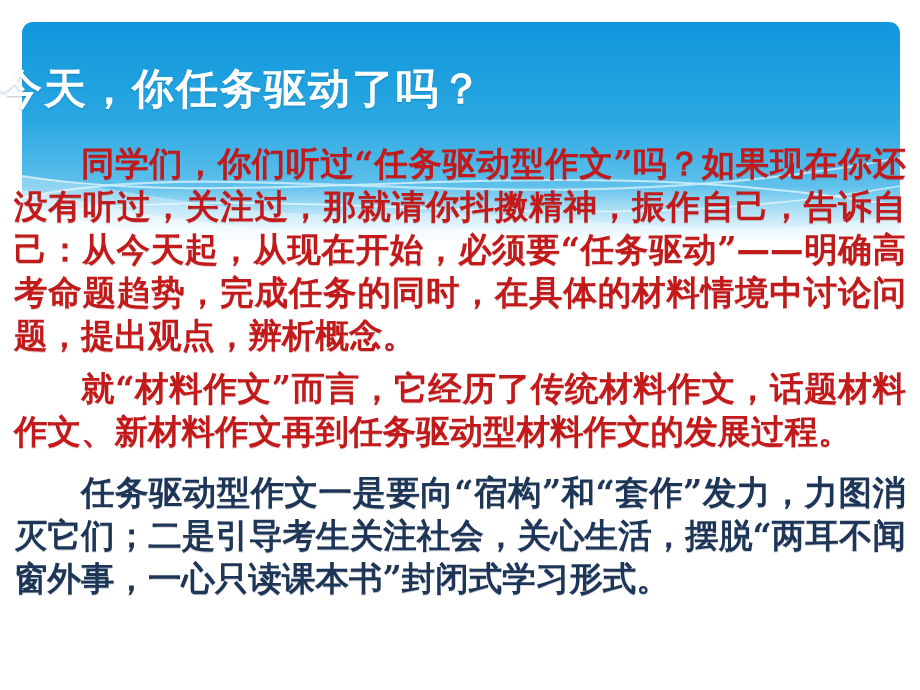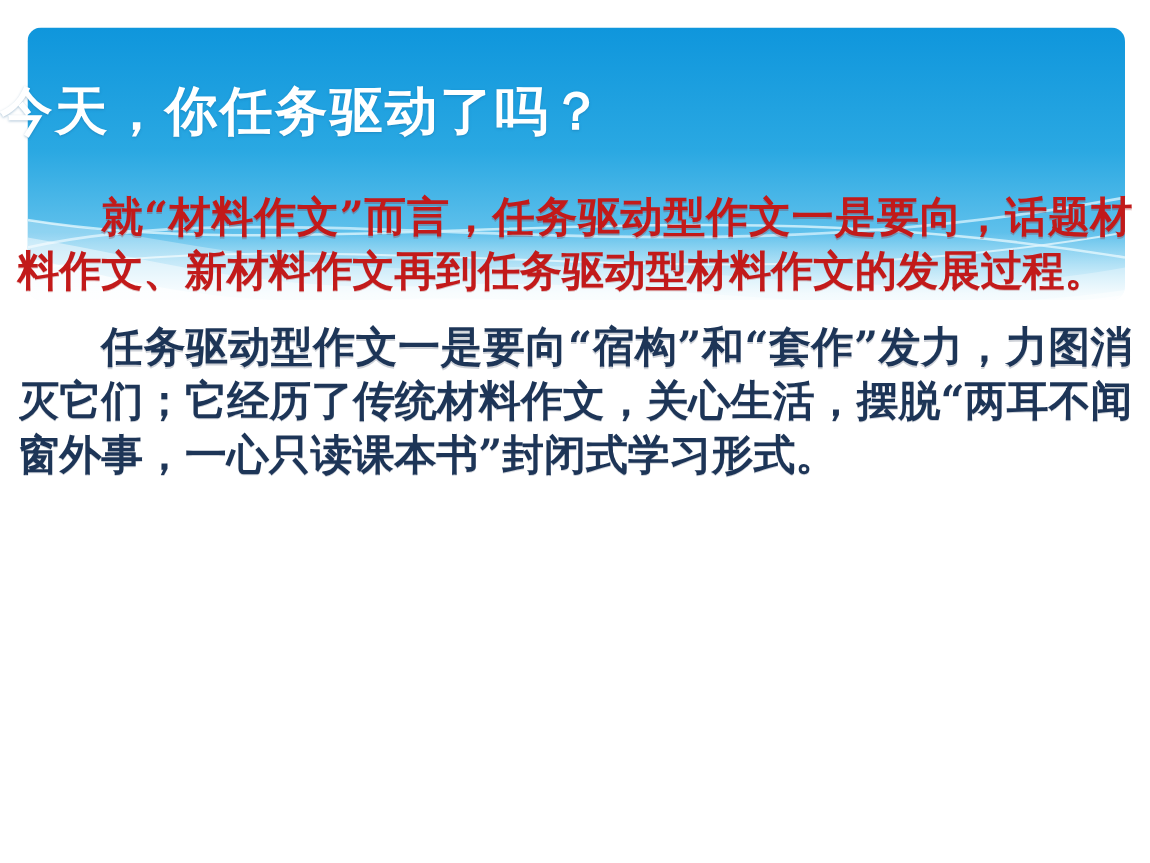--- a/index.html
+++ b/index.html
@@ -131,20 +131,21 @@
 
     <rect x="0" y="186" width="920" height="70" fill="url(#fadeWhite)"></rect>
   </svg>
 
   <div class="title-panel"></div>
 
   <h1 class="title-text">今天，你任务驱动了吗？</h1>
 
   <div class="body-wrap">
 
+    <p class="para para-red p1">同学们，你们听过“任务驱动型作文”吗？如果现在你还没有听过，关注过，那就请你抖擞精神，振作自己，告诉自己：从今天起，从现在开始，必须要“任务驱动”——明确高考命题趋势，完成任务的同时，在具体的材料情境中讨论问题，提出观点，辨析概念。</p>
 
-    <p class="para para-red p2">就“材料作文”而言，任务驱动型作文一是要向，话题材料作文、新材料作文再到任务驱动型材料作文的发展过程。</p>
+    <p class="para para-red p2">就“材料作文”而言，它经历了传统材料作文，话题材料作文、新材料作文再到任务驱动型材料作文的发展过程。</p>
 
-    <p class="para para-navy p3">任务驱动型作文一是要向“宿构”和“套作”发力，力图消灭它们；它经历了传统材料作文，关心生活，摆脱“两耳不闻窗外事，一心只读课本书”封闭式学习形式。</p>
+    <p class="para para-navy p3">任务驱动型作文一是要向“宿构”和“套作”发力，力图消灭它们；二是引导考生关注社会，关心生活，摆脱“两耳不闻窗外事，一心只读课本书”封闭式学习形式。</p>
 
   </div>
 
 </div>
 
 </body></html>

